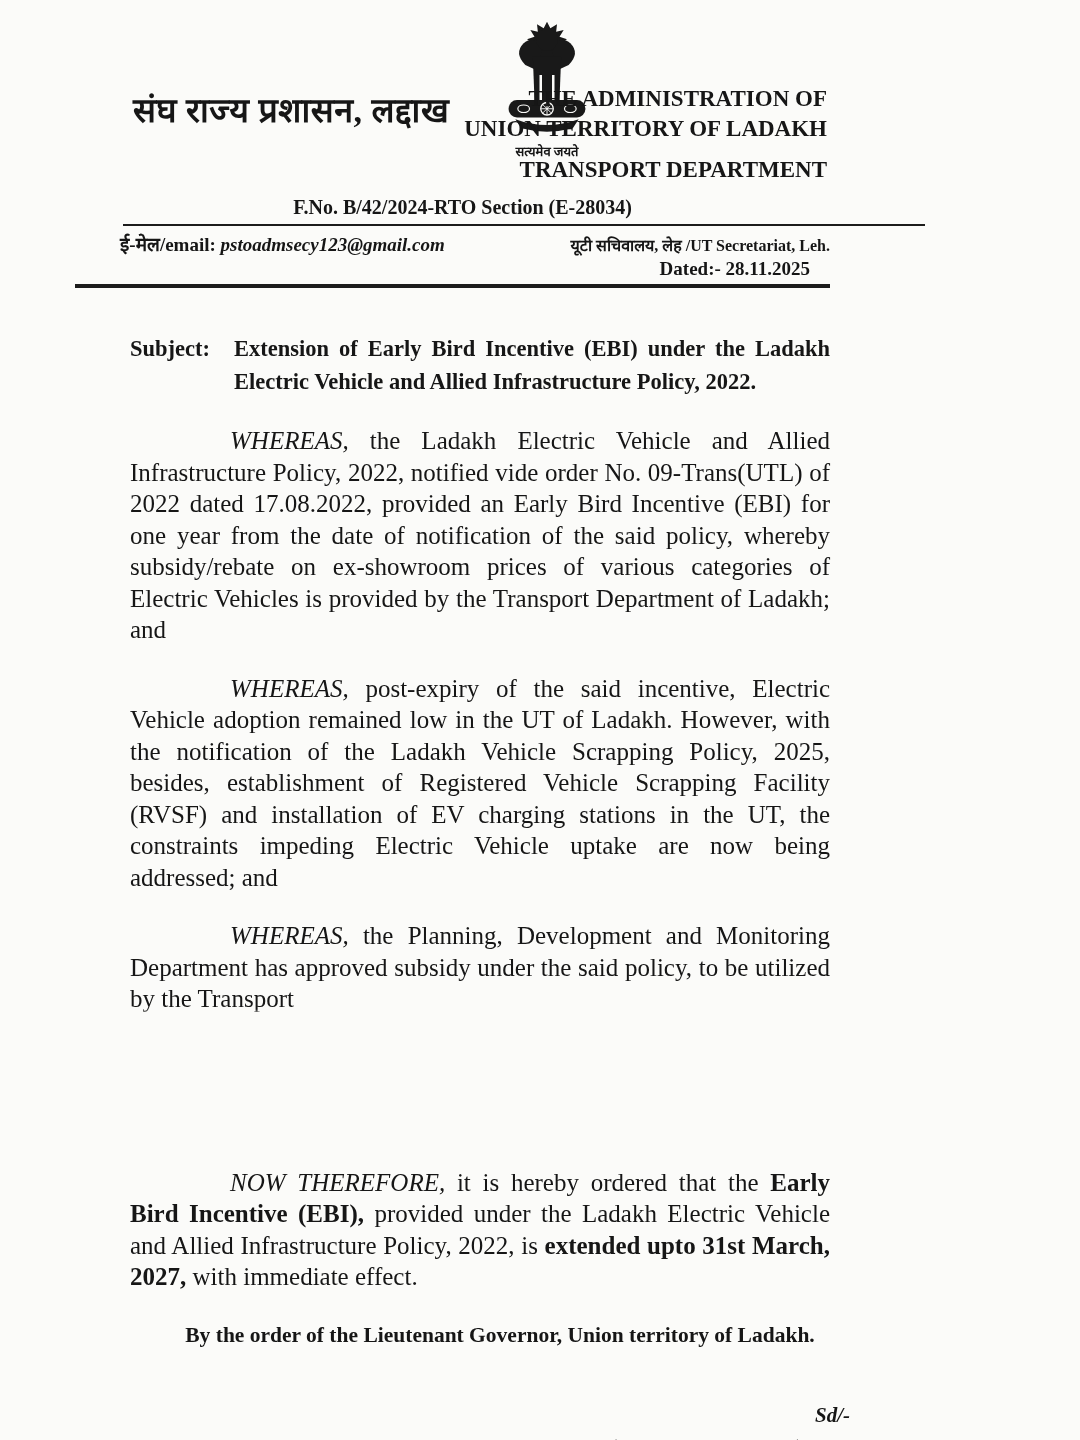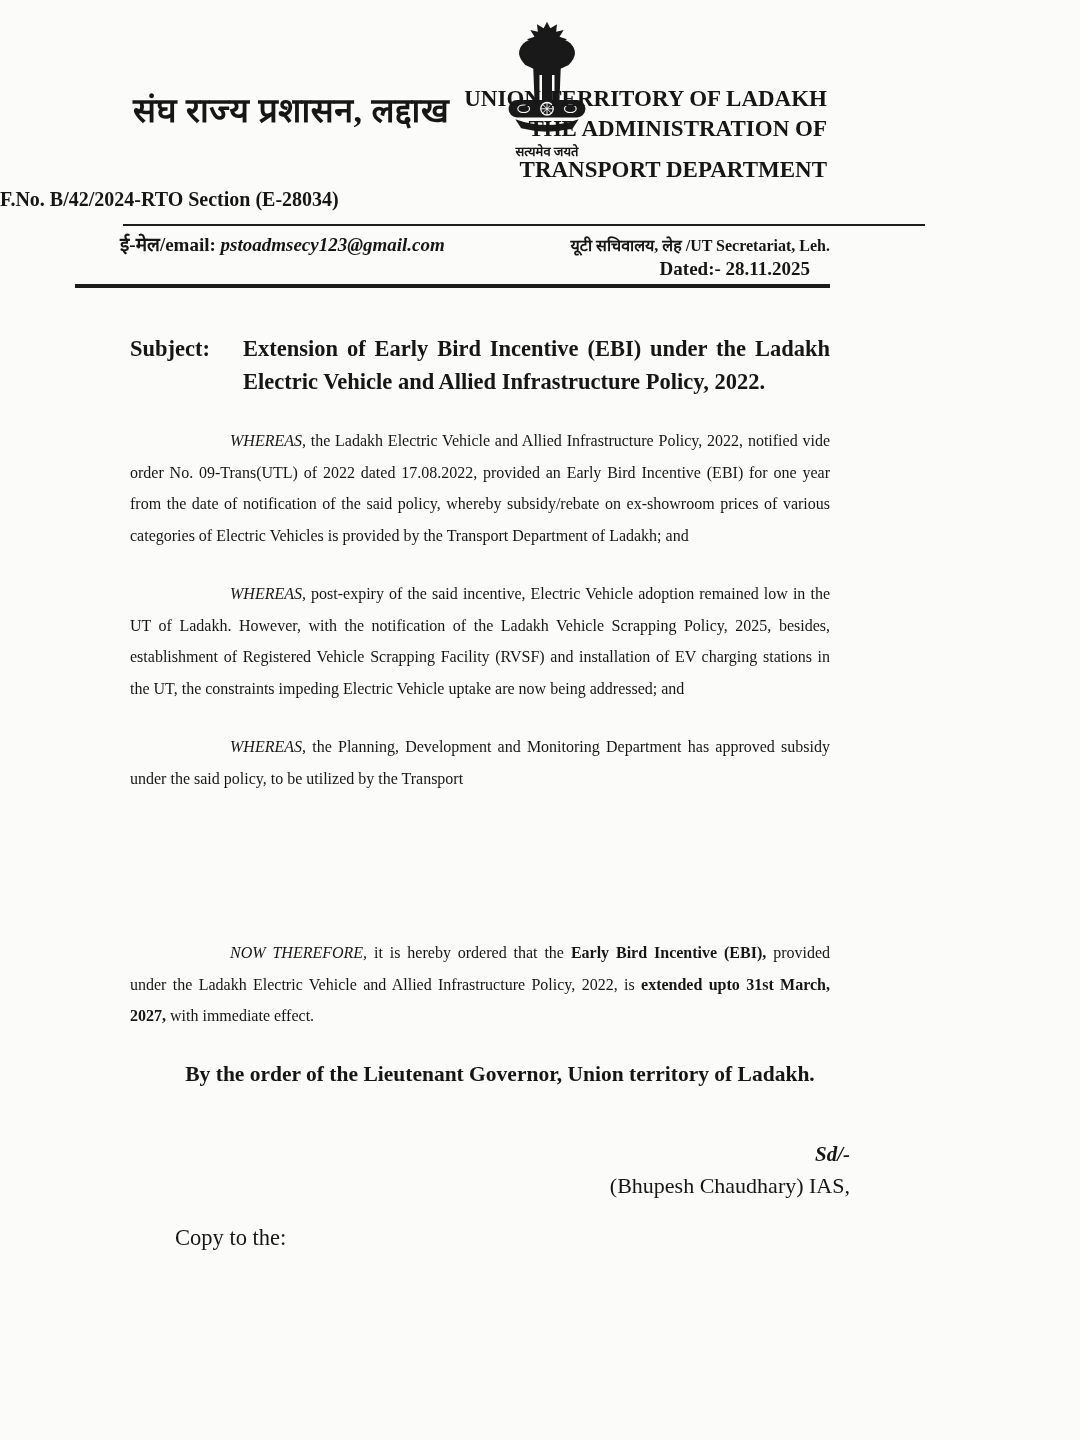--- a/index.html
+++ b/index.html
@@ -15,34 +15,34 @@
   
   .hdr{position:absolute;top:0;left:0;width:100%;height:292px;}
   .hdr-left{position:absolute;left:133px;top:86px;}
   .hindi1{font-size:34px;font-weight:bold;letter-spacing:.5px;}
   .hindi2{font-size:29px;font-weight:bold;margin-top:40px;}
   .emblem{position:absolute;left:488px;top:20px;width:118px;text-align:center;}
   .emblem svg{display:block;margin:0 auto;}
   .motto{font-size:13px;font-weight:bold;margin-top:2px;white-space:nowrap;}
   .hdr-right{position:absolute;right:98px;top:84px;text-align:right;font-weight:bold;font-size:23px;line-height:30px;}
   .transport{margin-top:11px;font-size:23px;}
-  .fno{position:absolute;top:188px;left:0;width:100%;text-align:left;font-weight:bold;font-size:20px;}
+  .fno{position:absolute;top:196px;left:0;width:100%;text-align:center;font-weight:bold;font-size:20px;}
   .rule-thin{position:absolute;top:224px;left:123px;right:0;height:2px;background:#1c1c1c;}
   .contact{position:absolute;top:231px;left:120px;right:95px;display:flex;justify-content:space-between;align-items:baseline;font-weight:bold;font-size:19px;}
   .email-val{font-style:italic;}
   .secretariat{font-size:16px;}
   .dated1{position:absolute;top:258px;right:115px;font-weight:bold;font-size:19px;}
   .rule-thick{position:absolute;top:284px;left:75px;right:95px;height:4px;background:#1c1c1c;}
   
   .content{position:absolute;top:292px;left:130px;right:95px;}
   .subject{display:flex;margin-top:40px;font-weight:bold;font-size:22.5px;line-height:33px;}
   .subj-label{flex:none;width:104px;}
-  .subj-text{flex:1;text-align:justify;margin-left:9px;}
+  .subj-text{flex:1;text-align:justify;}
   .order-block{margin-top:26px;text-align:center;padding-left:100px;font-weight:bold;font-size:22.5px;line-height:32px;}
-  .para{margin-top:27px;text-align:justify;text-indent:100px;font-size:16px;line-height:31.5px;}
+  .para{margin-top:27px;text-align:justify;text-indent:100px;font-size:25px;line-height:31.5px;}
   .lead{font-style:italic;}
   .b{font-weight:bold;}
   .p3-wrap{position:relative;}
   .p3-wrap::after{content:"";position:absolute;left:0;right:0;bottom:-4px;height:10px;
     background:linear-gradient(rgba(251,251,249,0),#fbfbf9 70%);}
   .gap{height:100px;}
   .by-order{margin-top:30px;text-align:center;padding-left:40px;font-weight:bold;font-size:21.5px;}
   .sig{margin-top:52px;margin-left:auto;margin-right:-20px;width:340px;text-align:right;font-size:22px;line-height:31px;}
   .sd{font-weight:bold;font-style:italic;font-size:21px;}
   .sig-title{font-weight:bold;}
@@ -82,22 +82,22 @@
 
         <ellipse cx="32" cy="106.5" rx="7" ry="4.5" fill="none" stroke="#fbfbf9" stroke-width="1.4"></ellipse>
         <ellipse cx="88" cy="106.5" rx="7" ry="4.5" fill="none" stroke="#fbfbf9" stroke-width="1.4"></ellipse>
 
         <path d="M22 119 q38 14 76 0 l-7 11 q-31 8 -62 0z" fill="#191919"></path>
       </svg>
       <div class="motto">सत्यमेव जयते</div>
     </div>
 
     <div class="hdr-right">
+      <div>THE ADMINISTRATION OF</div>
       <div>UNION TERRITORY OF LADAKH</div>
-      <div>THE ADMINISTRATION OF</div>
       <div class="transport">TRANSPORT DEPARTMENT</div>
     </div>
 
     <div class="fno">F.No. B/42/2024-RTO Section (E-28034)</div>
     <div class="rule-thin"></div>
 
     <div class="contact">
       <span>
         <span>ई-मेल/email:</span>
         <span class="email-val">pstoadmsecy123@gmail.com</span>

